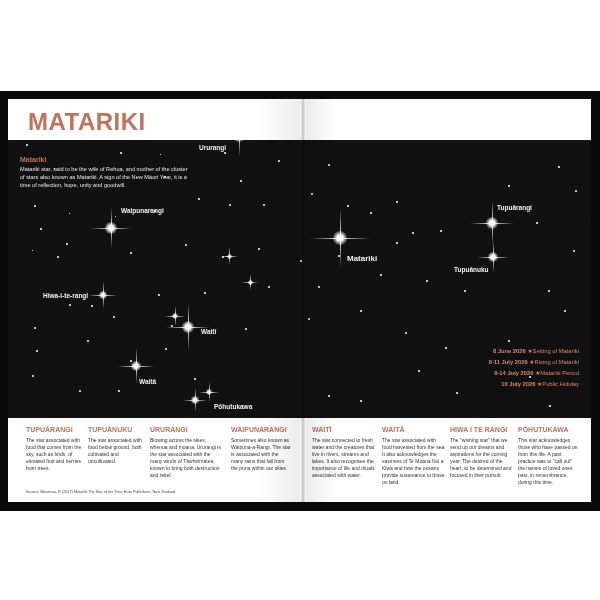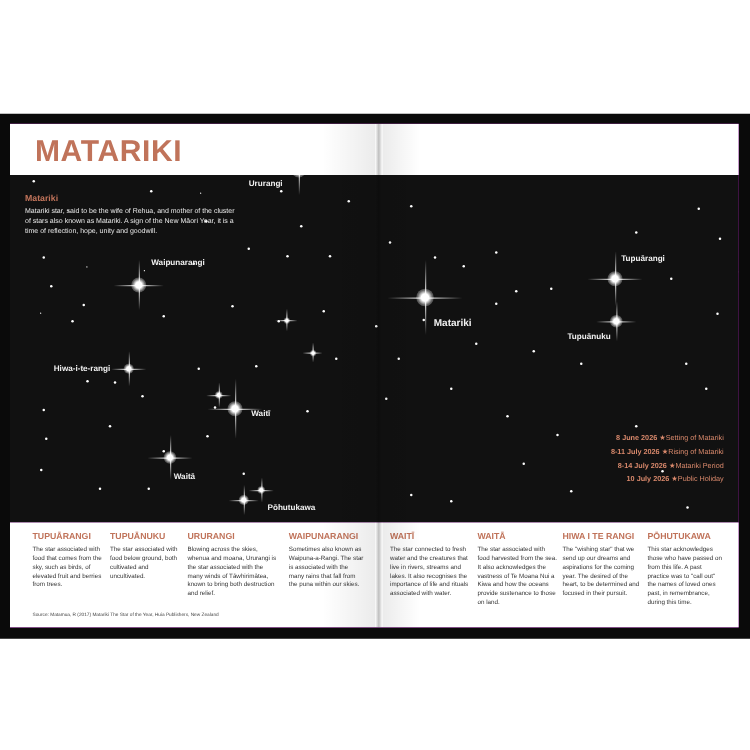--- a/index.html
+++ b/index.html
@@ -1,18 +1,18 @@
 <!DOCTYPE html>
 <html><head>
 <meta charset="utf-8">
 <style>
   html,body{margin:0;padding:0;}
   body{width:600px;height:600px;background:#ffffff;position:relative;overflow:hidden;font-family:"Liberation Sans",sans-serif;}
   .book{position:absolute;left:0;top:91px;width:600px;height:420px;background:#0a0a0a;}
-  .spread{position:absolute;left:8px;top:8px;width:583px;height:403px;overflow:hidden;background:#a21caf;}
+  .spread{position:absolute;left:8px;top:8px;width:583px;height:403px;overflow:hidden;background:#bef264;}
   .sky{position:absolute;left:0;top:41px;width:583px;height:278px;background:#111111;overflow:hidden;}
   .header-band{position:absolute;left:0;top:0;width:583px;height:41px;background:#ffffff;}
   .title{position:absolute;left:20px;top:9px;font-size:24px;font-weight:700;color:#c0735a;letter-spacing:0.5px;}
   .gutter{position:absolute;left:292px;top:0;width:6px;height:403px;background:linear-gradient(90deg,rgba(0,0,0,0.0),rgba(0,0,0,0.25),rgba(0,0,0,0.0));z-index:5;pointer-events:none;}
   .intro{position:absolute;left:12px;top:16px;width:168px;}
   .intro-title{color:#c0735a;font-size:7px;font-weight:700;margin-bottom:2px;}
   .intro-body{color:#e8e8e8;font-size:5.6px;line-height:8px;}
   .star{position:absolute;width:2px;height:2px;border-radius:50%;background:#fff;}
   .bstar{position:absolute;}
   .bstar .core{position:absolute;border-radius:50%;background:radial-gradient(circle,#fff 0%,#fff 30%,rgba(255,255,255,0.35) 60%,rgba(255,255,255,0) 100%);}

